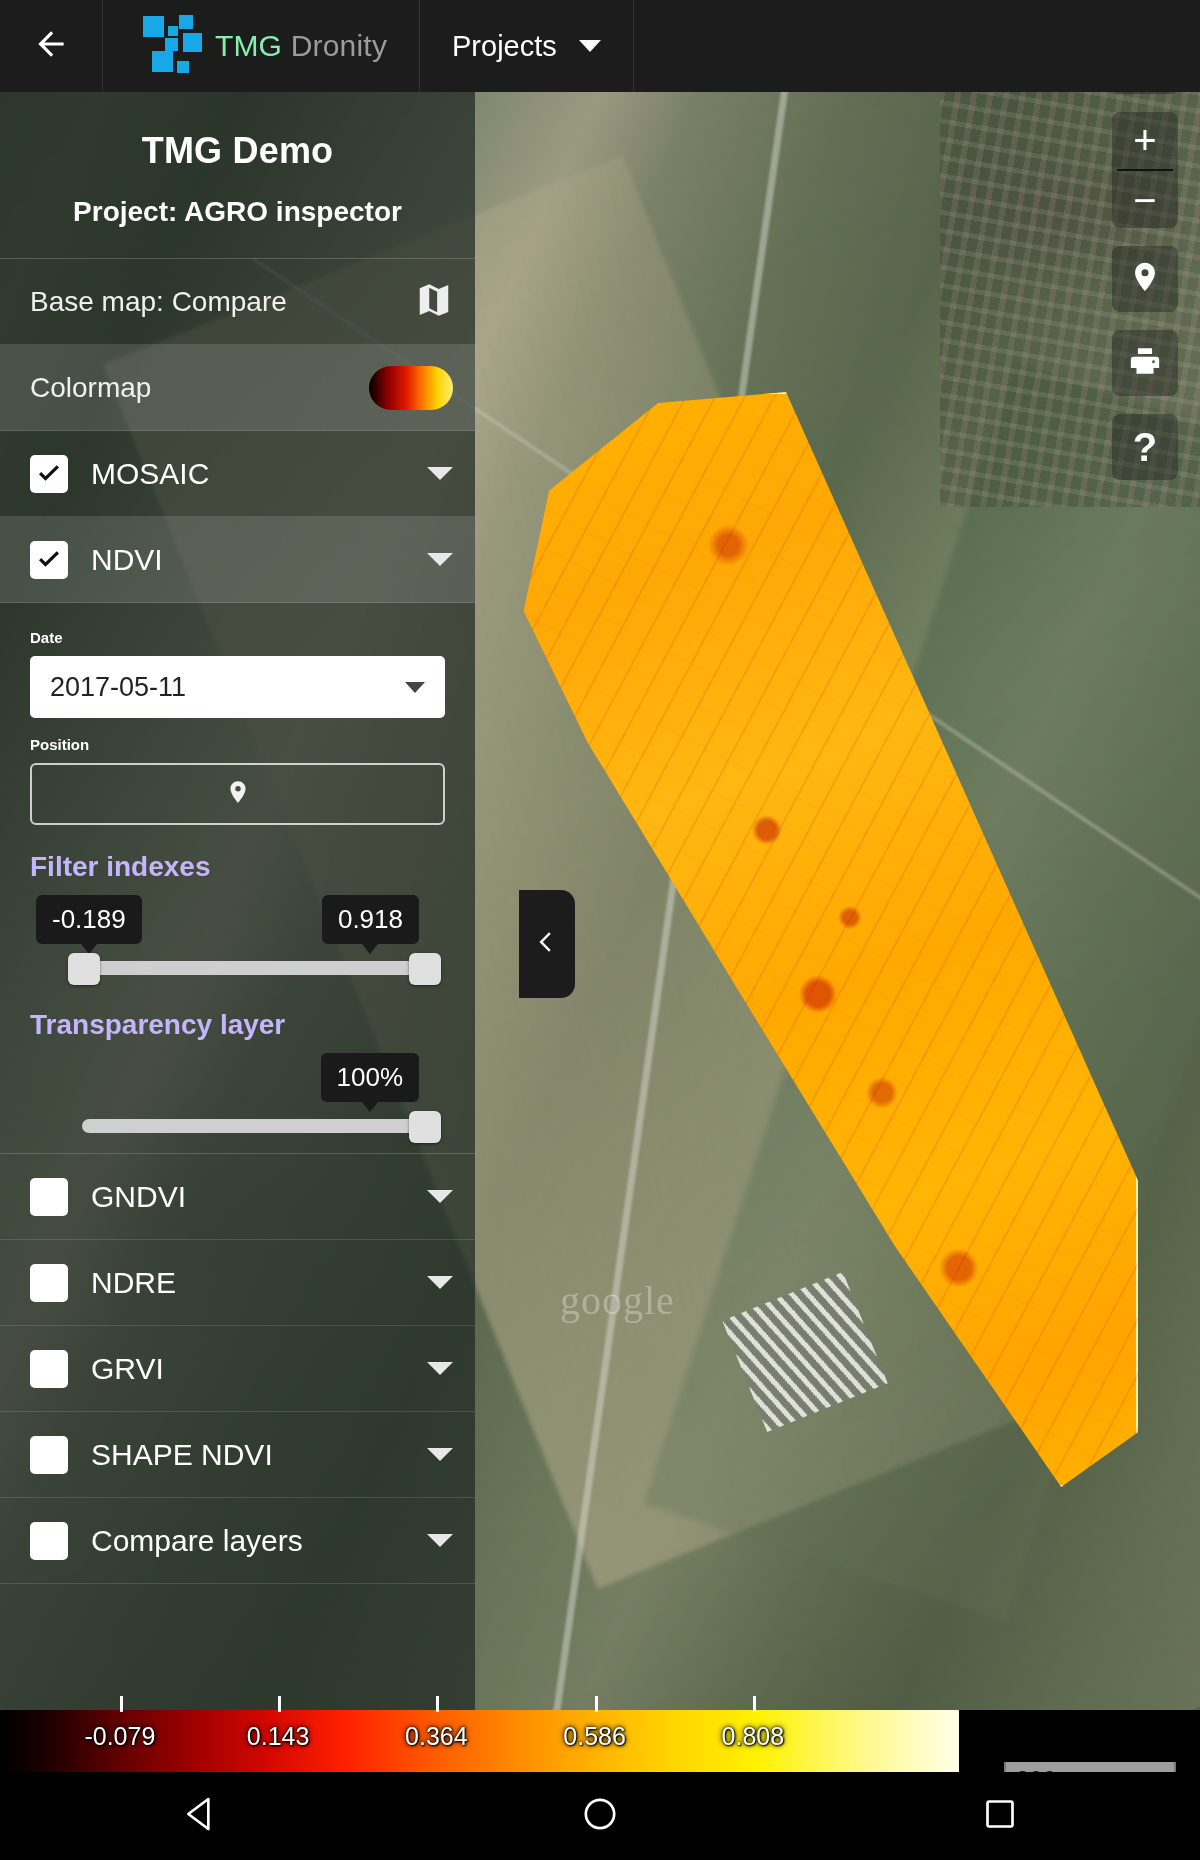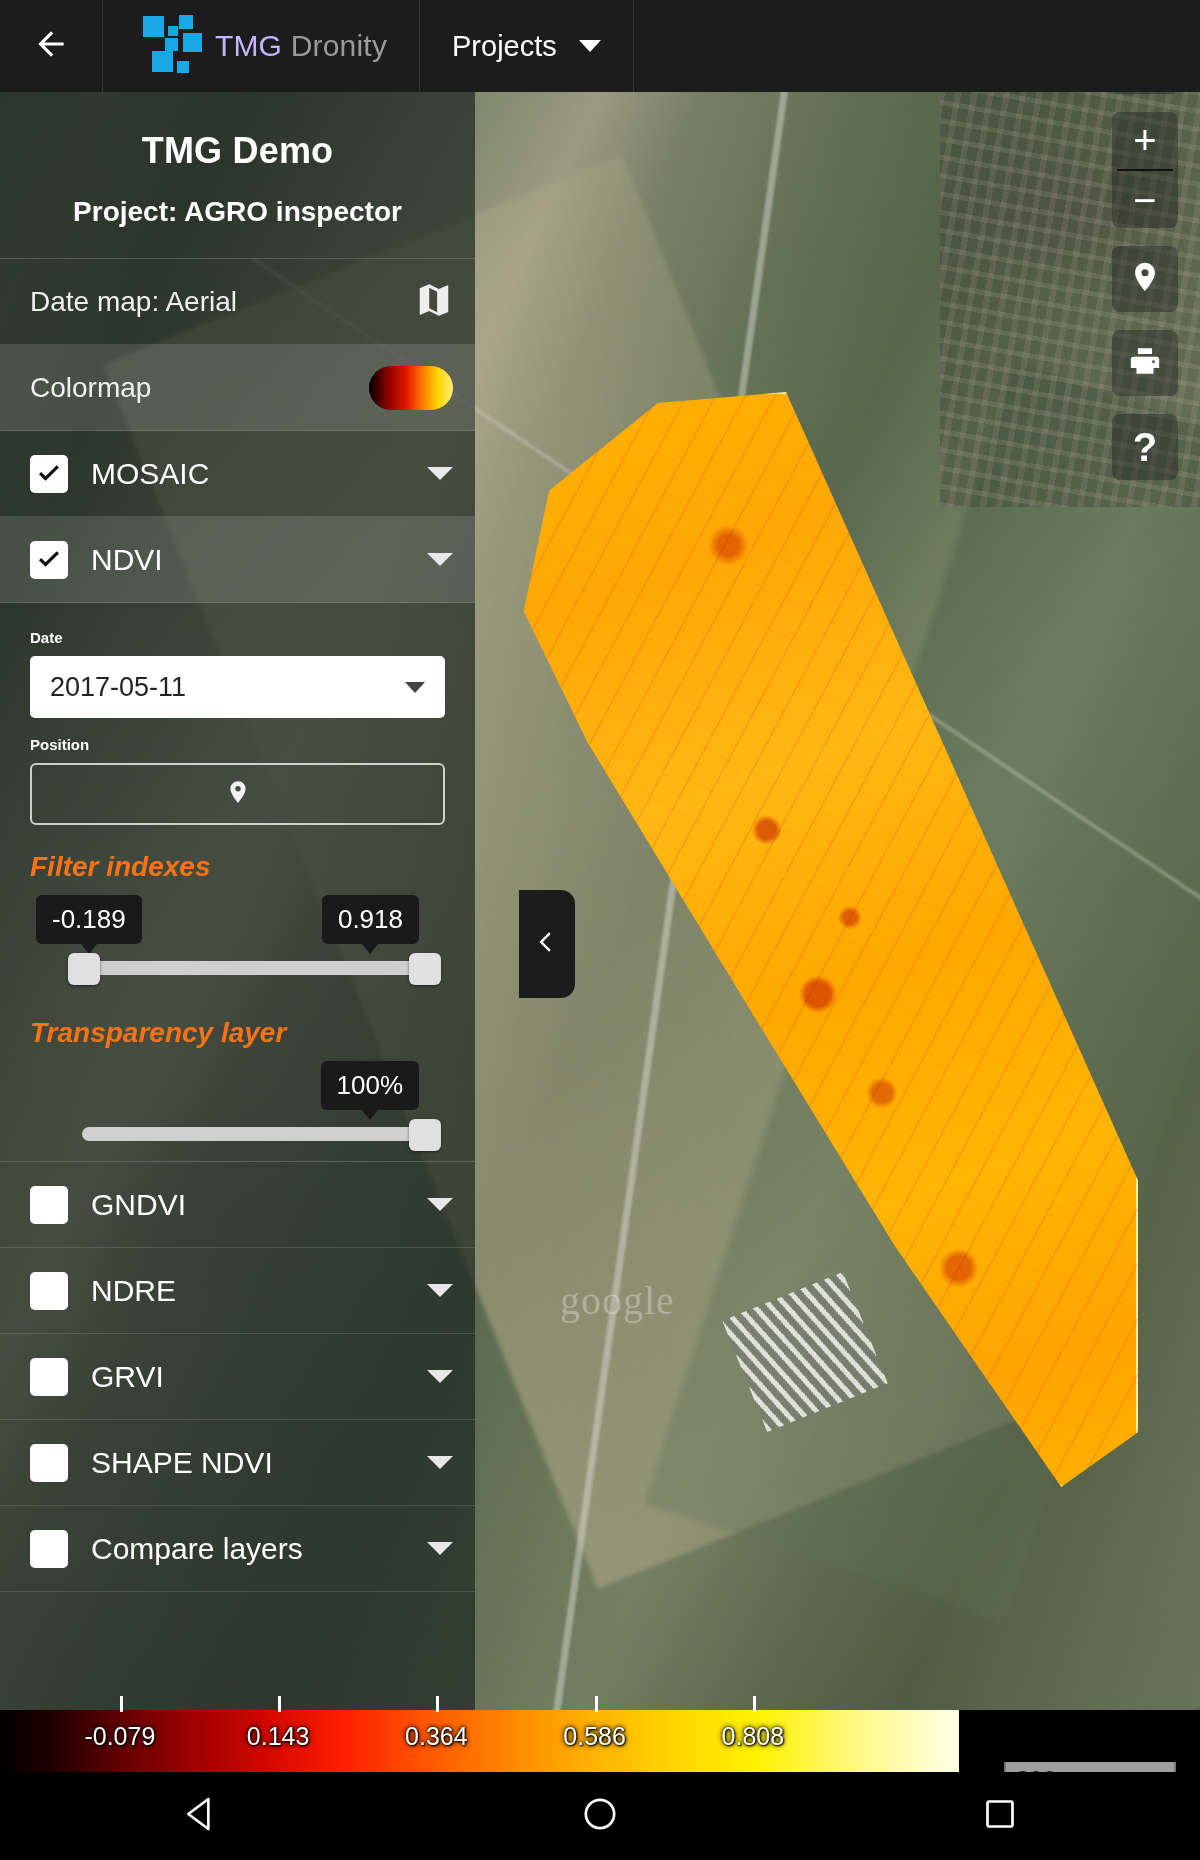--- a/index.html
+++ b/index.html
@@ -21,21 +21,21 @@
     border-right: 1px solid #333;
   }
   .tb-back svg { width: 38px; height: 38px; }
   .tb-brand {
     width: 317px; display: flex; align-items: center; justify-content: center;
     gap: 14px; border-right: 1px solid #333;
   }
   .logo-grid { position: relative; width: 66px; height: 66px; flex: 0 0 auto; }
   .logo-grid i { position: absolute; background: #18a8e8; display: block; }
   .brand-text { font-size: 30px; letter-spacing: .2px; white-space: nowrap; }
-  .brand-text .b1 { color: #c4b5fd; }
+  .brand-text .b1 { color: #86efac; }
   .brand-text .b2 { color: #9b9b9b; }
   .tb-projects {
     display: flex; align-items: center; gap: 22px; padding: 0 32px;
     color: #fff; font-size: 29px; border-right: 1px solid #333;
   }
   .caret-dn { width: 0; height: 0; border-left: 11px solid transparent;
     border-right: 11px solid transparent; border-top: 12px solid #fff; }
 
   
   .map {
@@ -183,21 +183,21 @@
   .caret-dk {
     width: 0; height: 0; border-left: 10px solid transparent;
     border-right: 10px solid transparent; border-top: 11px solid #444;
   }
   .posbox {
     height: 62px; border: 2px solid rgba(255,255,255,.75); border-radius: 6px;
     display: flex; align-items: center; justify-content: center; margin-bottom: 26px;
   }
   .posbox svg { width: 26px; height: 30px; fill: #f2f2f2; }
 
-  .grn-head { color: #f97316; font-size: 28px; font-weight: 700; margin: 22px 0 4px; font-style: italic; }
+  .grn-head { color: #c4b5fd; font-size: 28px; font-weight: 700; margin: 14px 0 4px; }
 
   .slider-wrap { position: relative; height: 108px; }
   .bubble {
     position: absolute; top: 8px; background: #1a1a1a; color: #fff;
     font-size: 26px; padding: 9px 16px; border-radius: 6px; white-space: nowrap;
   }
   .bubble:after {
     content: ""; position: absolute; bottom: -10px; left: 50%;
     margin-left: -8px; border-left: 8px solid transparent;
     border-right: 8px solid transparent; border-top: 10px solid #1a1a1a;
@@ -342,21 +342,21 @@
 
   <div class="sidebar">
 
     <div class="sb-head">
       <div class="sb-title">TMG Demo</div>
       <div class="sb-sub">Project: AGRO inspector</div>
     </div>
     <div class="sb-div"></div>
 
     <div class="row">
-      <span class="row-label">Date map: Aerial</span>
+      <span class="row-label">Base map: Compare</span>
       <span class="spacer"></span>
       <span class="mapicon">
         <svg viewBox="0 0 24 24">
             <path d="M9 2 3 4.5v17L9 19l6 3 6-2.5v-17L15 5 9 2zm0 2.3 5 2.5v12.9l-5-2.5V4.3z"></path>
           </svg>
       </span>
     </div>
 
     <div class="row hl">
       <span class="row-label">Colormap</span>

